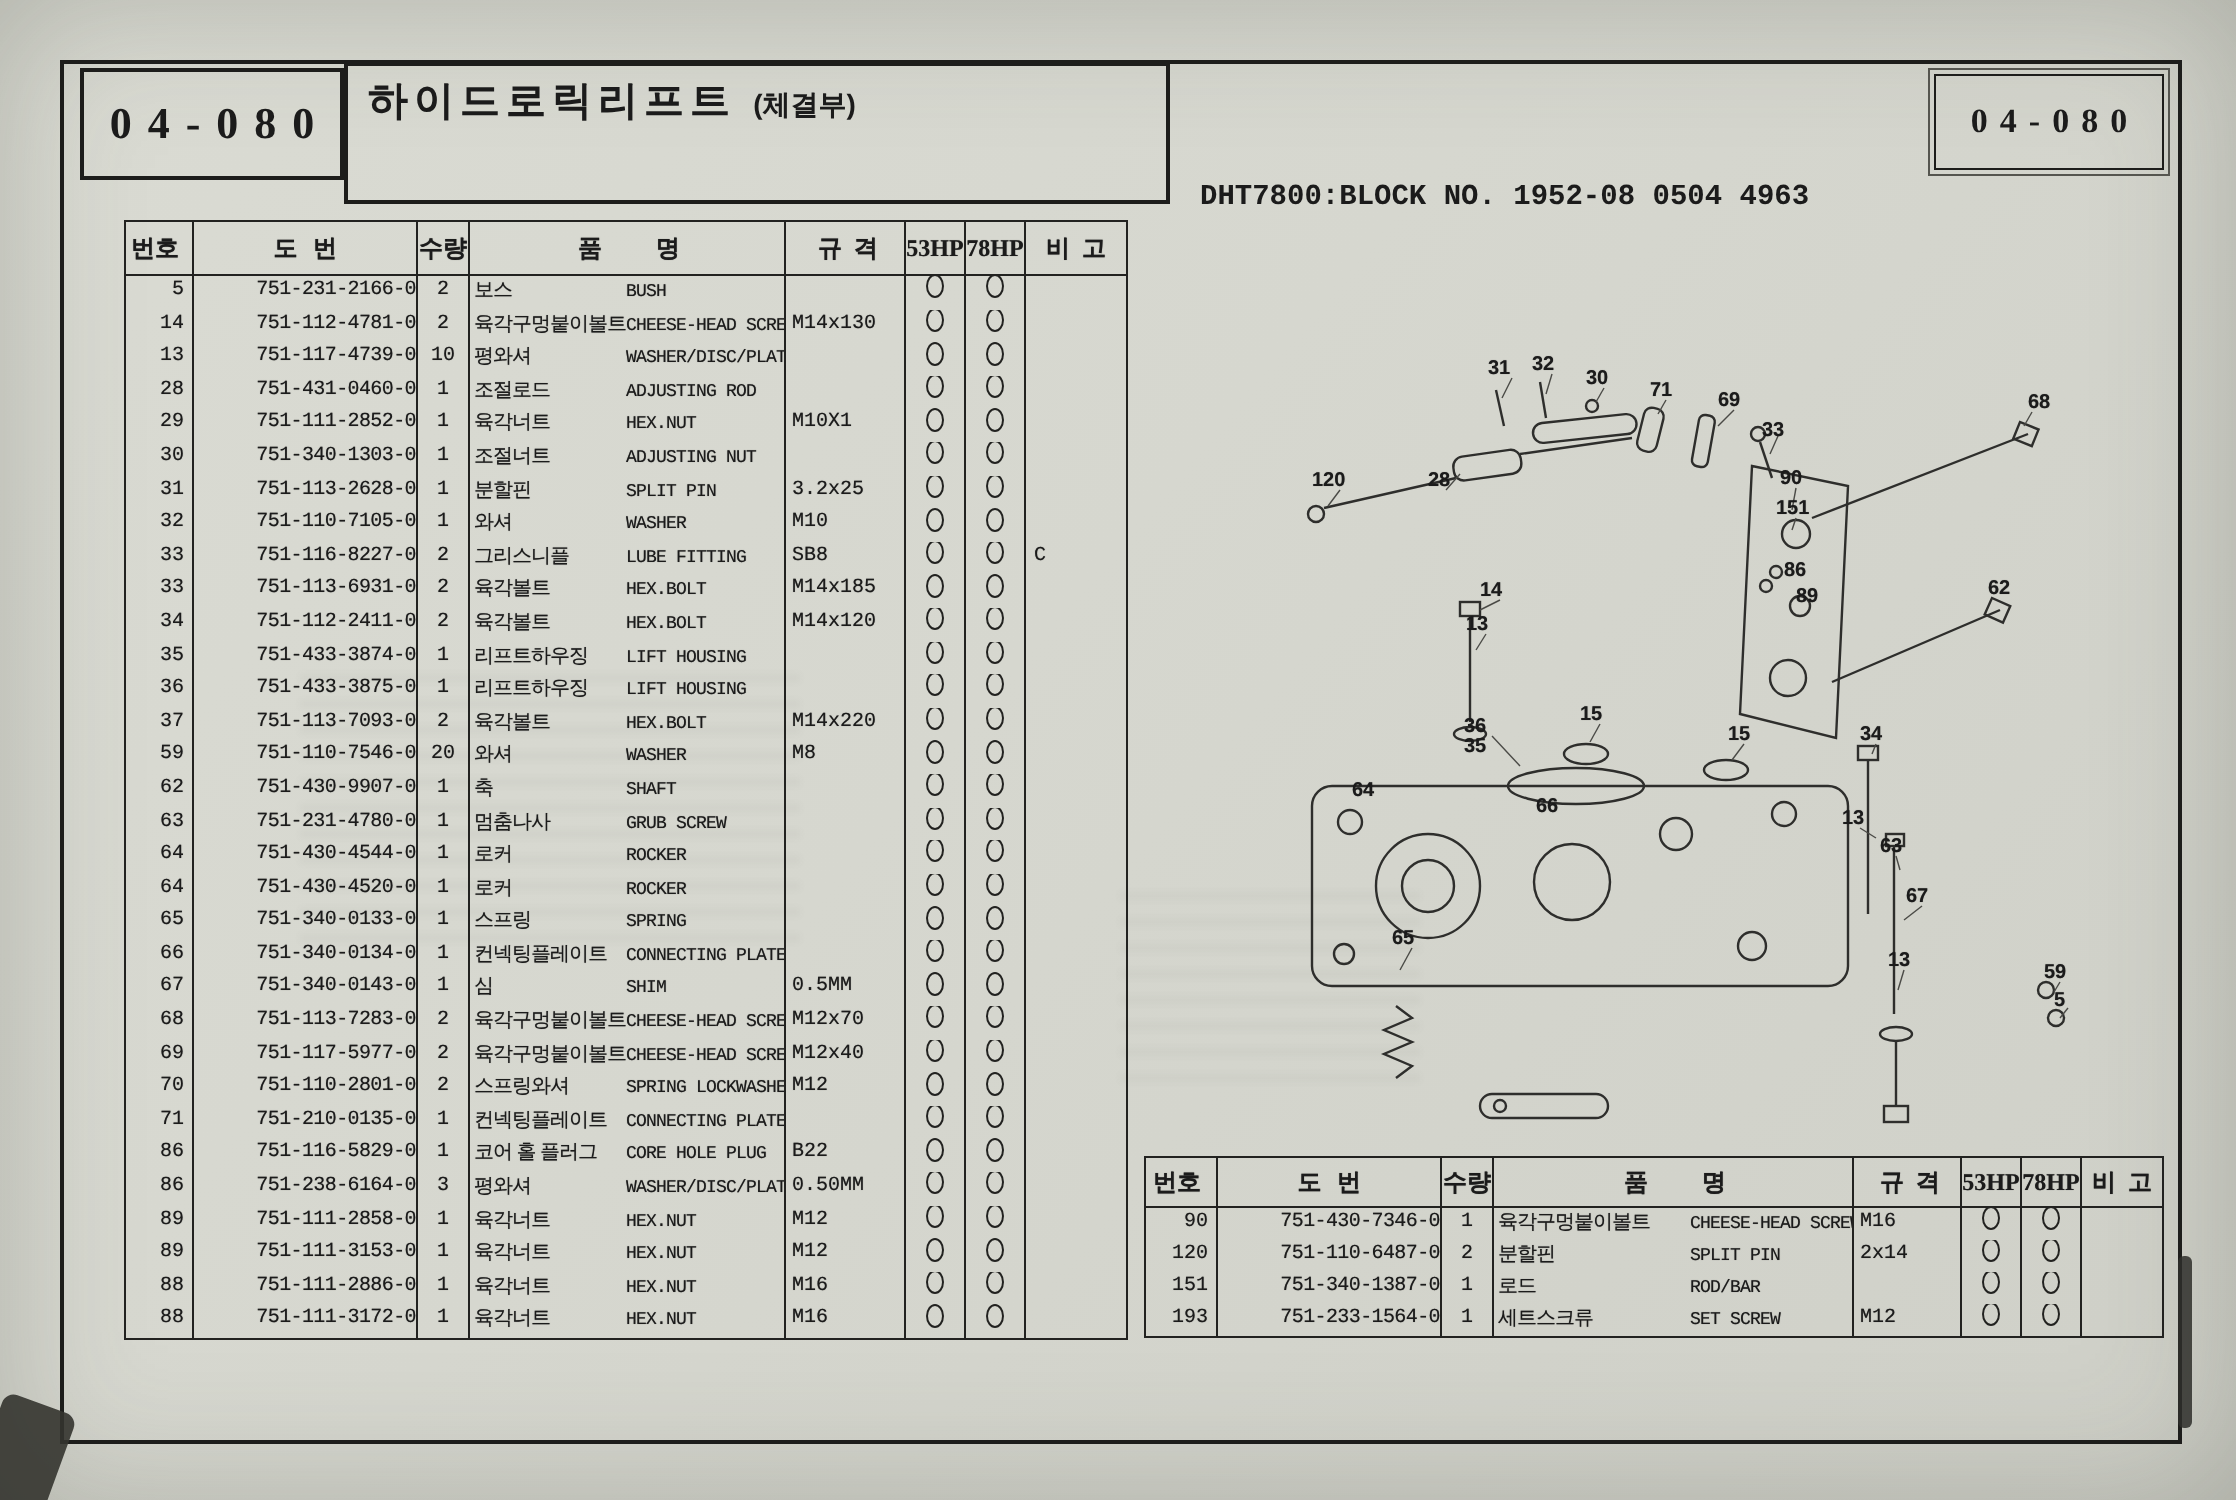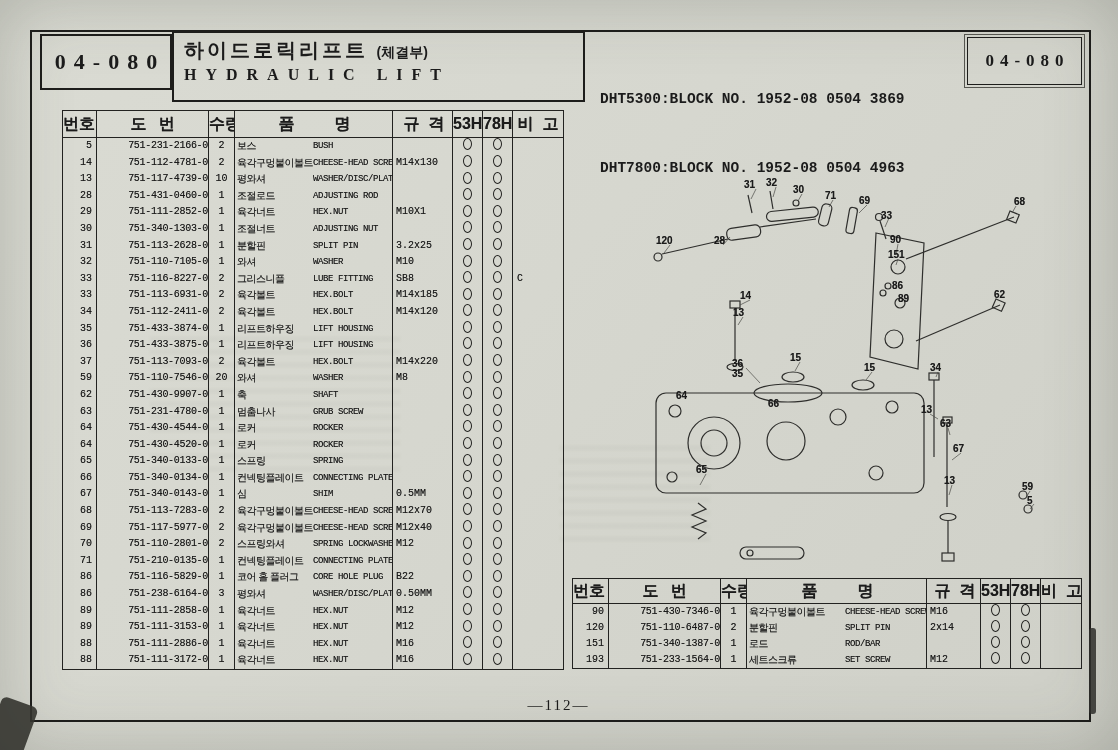--- a/index.html
+++ b/index.html
@@ -54,21 +54,21 @@
   
   .ptable{
     position:absolute;border:1.6px solid #222220;background:transparent;
     font-family:"Liberation Mono","DejaVu Sans Mono",monospace;
   }
   .t1{left:62px;top:110px;width:500px;}
   .t2{left:572px;top:578px;width:508px;}
   .theader{display:flex;border-bottom:1.4px solid #222220;font-weight:bold;}
   .t1 .theader{height:26px;line-height:26px;}
   .t2 .theader{height:24px;line-height:24px;}
-  .theader .cell{font-size:16px;text-align:center;white-space:pre;font-family:Liberation Sans, sans-serif;}
+  .theader .cell{font-size:12px;text-align:center;white-space:pre;font-family:Liberation Serif, serif;}
   .tbody{display:block;}
   .trow{display:flex;height:16.6px;line-height:16.6px;}
   .t2 .trow{height:16px;line-height:16px;}
   .cell{
     box-sizing:border-box;border-right:1px solid #222220;
     overflow:hidden;white-space:nowrap;font-size:10px;
     text-shadow:0 0 .4px rgba(10,10,10,.55);
   }
   .cell:last-child{border-right:none;}
   .c-no{width:34px;text-align:right;padding-right:4px;}
@@ -132,25 +132,23 @@
 
   <div class="code-box-left">
     <span>04-080</span>
   </div>
 
   <div class="title-box">
     <div class="title-kr">
       <span>하이드로릭리프트</span>
       <span class="sub">(체결부)</span>
     </div>
-    <div class="title-en">HYDRAULIC LIFT</div>
   </div>
 
   <div class="block-info">
-    <div>DHT5300:BLOCK NO. 1952-08 0504 3869</div>
     <div>DHT7800:BLOCK NO. 1952-08 0504 4963</div>
   </div>
 
   <div class="code-box-right">
     <span>04-080</span>
   </div>
 
   <div class="ptable t1">
     <div class="theader">
       <span class="cell c-no">번호</span>
@@ -756,17 +754,16 @@
             <span class="ename">SET SCREW</span>
           </span>
           <span class="cell c-spec">M12</span>
           <span class="cell c-53"><span class="circ"></span></span>
           <span class="cell c-78"><span class="circ"></span></span>
           <span class="cell c-rem"></span>
         </div>
       </div>
   </div>
 
-  <div class="page-number">—112—</div>
 
   <div class="mark-corner"></div>
   <div class="mark-right"></div>
 </div>
 
 </body></html>

